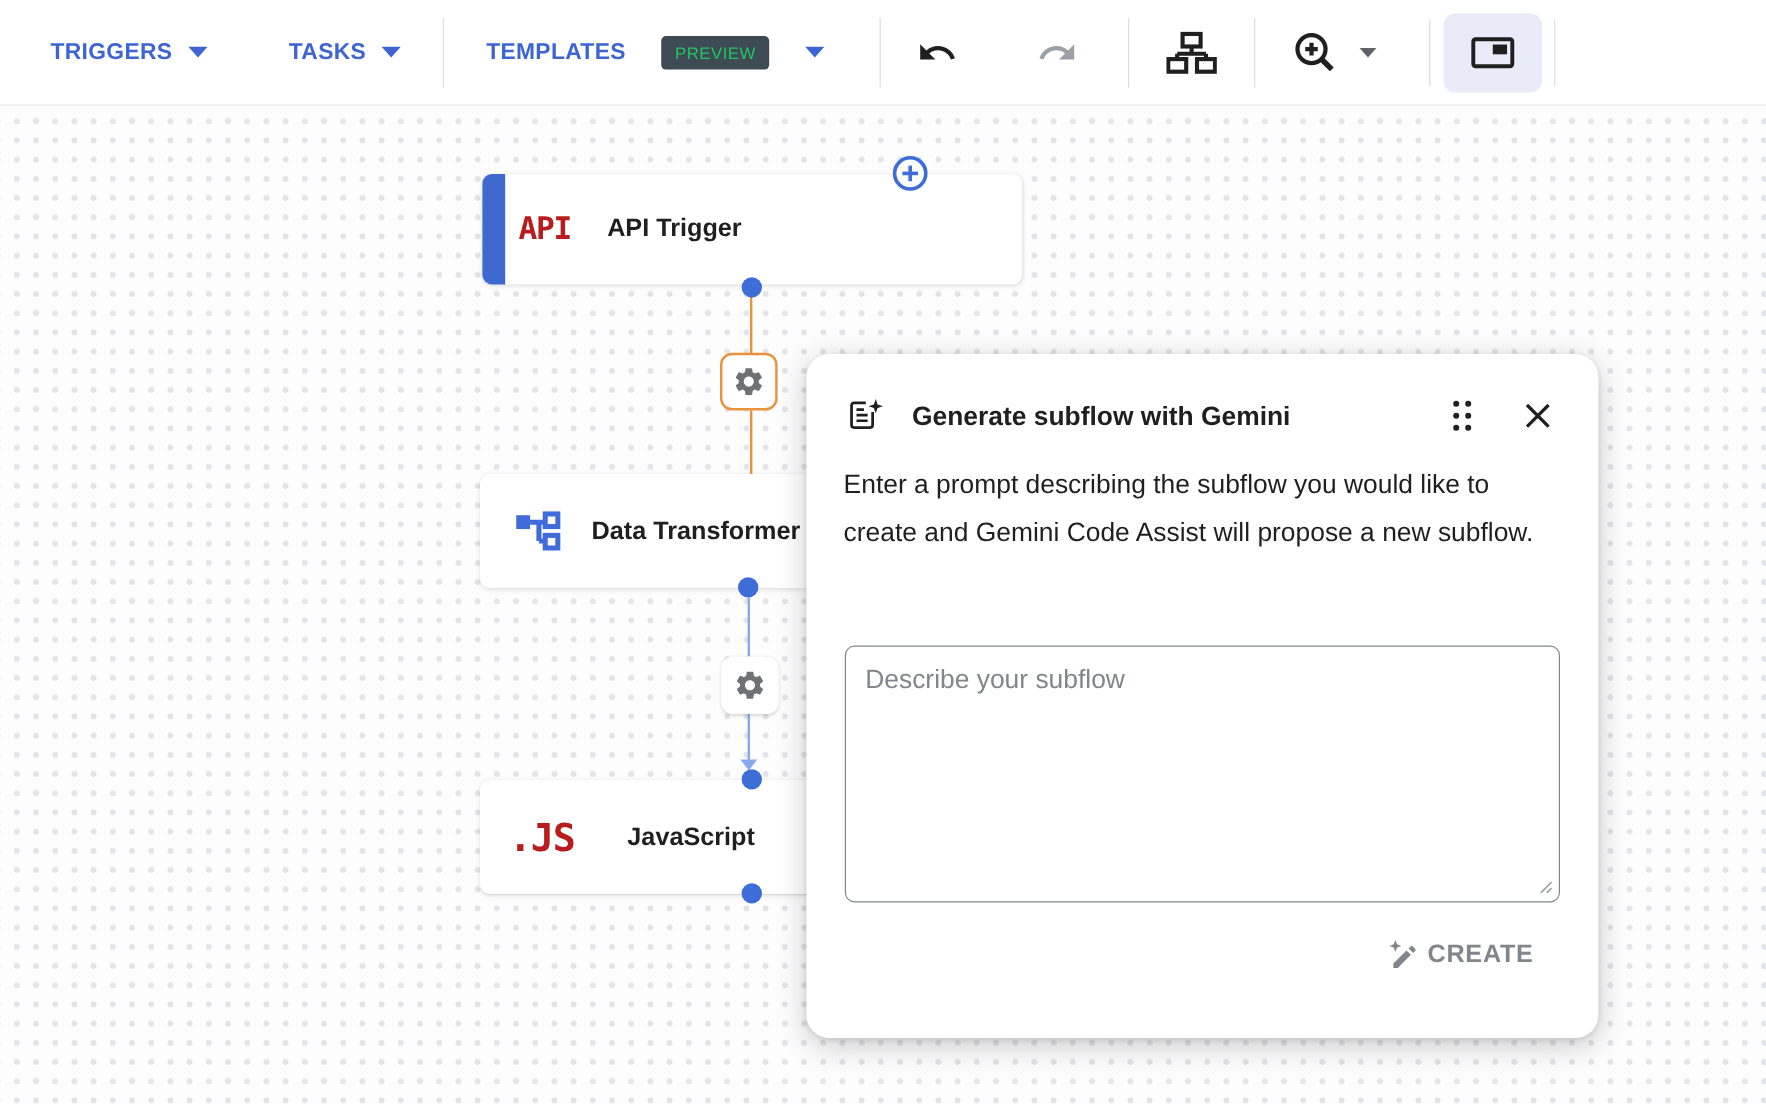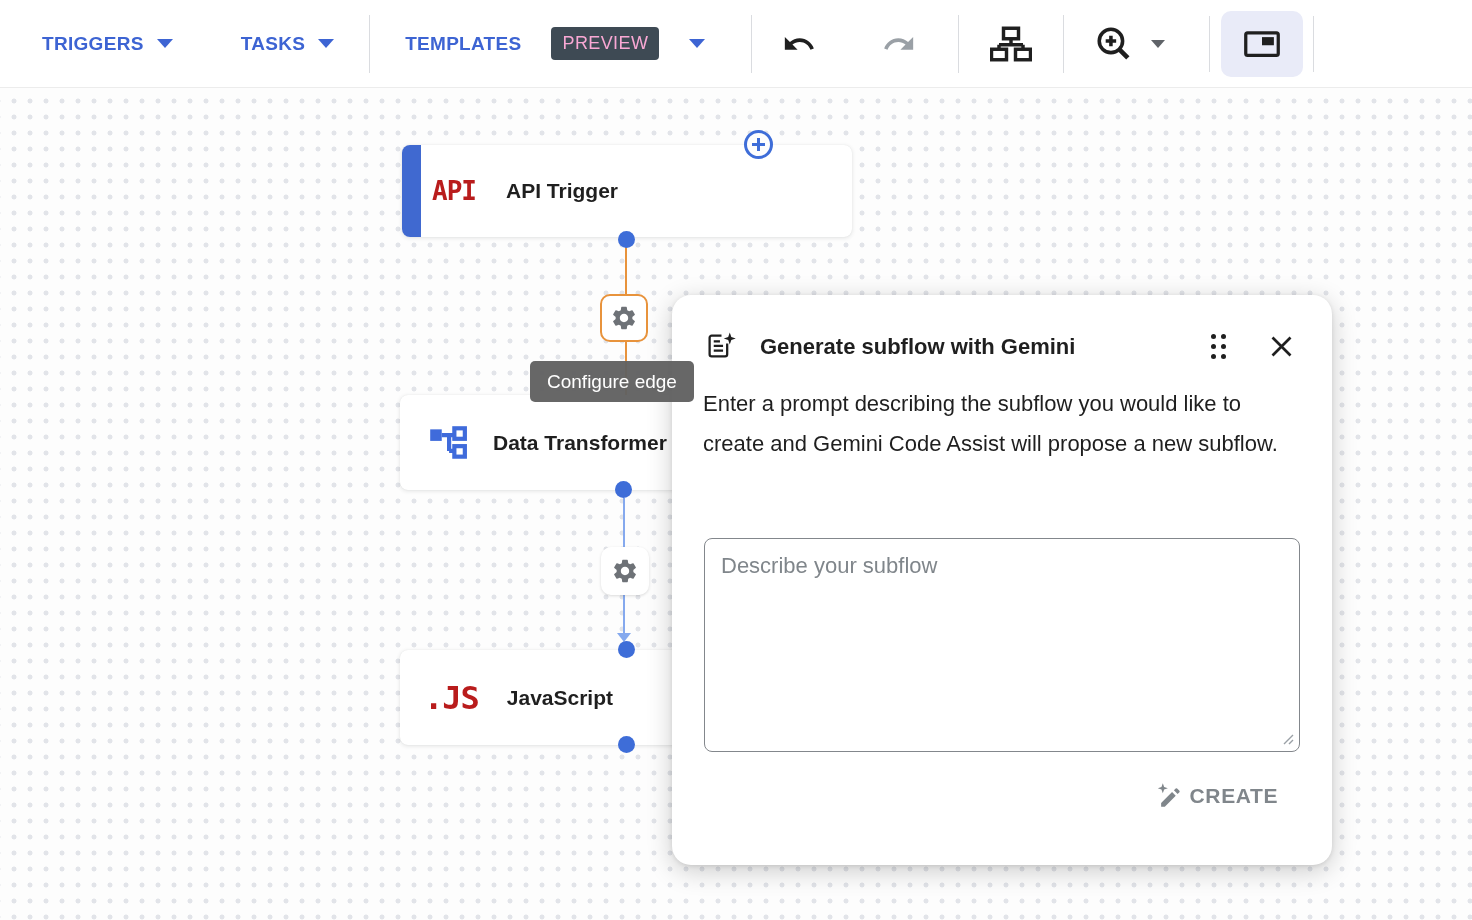--- a/index.html
+++ b/index.html
@@ -10,21 +10,21 @@
   .toolbar {
     height: 88px; background: #fff; display: flex; align-items: center;
     padding-left: 42px; border-bottom: 1px solid #ececec; position: relative; z-index: 20;
   }
   .tb-group { display: flex; align-items: center; gap: 13px; cursor: pointer; }
   .tb-label { color: #3d64d3; font-size: 19px; font-weight: 700; letter-spacing: 0.3px; }
   .tri-down { width: 0; height: 0; border-left: 8px solid transparent; border-right: 8px solid transparent; border-top: 9px solid #3d64d3; }
   .tri-down.gray { border-top-color: #5f6368; border-left-width: 7px; border-right-width: 7px; border-top-width: 8px; }
   .tb-divider { width: 1px; height: 58px; background: #dadce0; }
   .badge {
-    background: #3e4a54; color: #f9a8d4; font-size: 18px; letter-spacing: 0.4px;
+    background: #3e4a54; color: #22c55e; font-size: 14px; letter-spacing: 0.4px;
     padding: 6px 11px; border-radius: 4px; font-weight: 400;
   }
   .icon-btn { background: none; border: none; cursor: pointer; display: flex; align-items: center; justify-content: center; }
   .minimap-btn { width: 82px; height: 66px; background: #e9ebf8; border-radius: 10px; }
 
   
   .canvas {
     position: relative; width: 1472px; height: 832px; background: #fdfdfd;
     background-image: radial-gradient(circle, #e2e4e9 2.2px, transparent 2.8px);
     background-size: 16px 16px; background-position: 6px 5px;
@@ -154,21 +154,20 @@
   <div class="port" style="left:618px;top:143px;"></div>
 
   <div class="edge-seg edge-orange" style="left:625px;top:152px;height:56px;"></div>
   <div class="gear-box selected" style="left:600px;top:206px;">
     <svg width="28" height="28" viewBox="0 0 24 24" fill="#6e7control3">
         <path fill="#6e7277" fill-rule="evenodd" d="M19.14 12.94c.04-.3.06-.61.06-.94 0-.32-.02-.64-.07-.94l2.03-1.58a.49.49 0 0 0 .12-.61l-1.92-3.32a.488.488 0 0 0-.59-.22l-2.39.96c-.5-.38-1.03-.7-1.62-.94l-.36-2.54a.484.484 0 0 0-.48-.41h-3.84c-.24 0-.43.17-.47.41l-.36 2.54c-.59.24-1.13.57-1.62.94l-2.39-.96a.484.484 0 0 0-.59.22L2.74 8.87c-.12.21-.08.47.12.61l2.03 1.58c-.05.3-.09.63-.09.94s.02.64.07.94l-2.03 1.58a.49.49 0 0 0-.12.61l1.92 3.32c.12.22.37.29.59.22l2.39-.96c.5.38 1.03.7 1.62.94l.36 2.54c.05.24.24.41.48.41h3.84c.24 0 .44-.17.47-.41l.36-2.54c.59-.24 1.13-.56 1.62-.94l2.39.96c.22.08.47 0 .59-.22l1.92-3.32c.12-.22.07-.47-.12-.61l-2.01-1.58zM12 15.6c-1.98 0-3.6-1.62-3.6-3.6s1.62-3.6 3.6-3.6 3.6 1.62 3.6 3.6-1.62 3.6-3.6 3.6z"></path>
       </svg>
   </div>
   <div class="edge-seg edge-orange" style="left:625px;top:254px;height:53px;"></div>
 
-  <div class="tooltip" style="left:530px;top:273px;">Configure edge</div>
 
   <div class="node" style="left:400px;top:307px;width:452px;height:95px;">
     <svg width="42" height="42" viewBox="0 0 40 40" style="margin-left:26px;" fill="none" stroke="#3f6bdb" stroke-width="4">
       <rect x="4" y="7" width="11" height="11" fill="#3f6bdb" stroke="none"></rect>
       <path d="M15 12.5h7M22 12.5v15M22 12.5h5M22 27.5h5"></path>
       <rect x="27" y="6" width="10" height="10"></rect>
       <rect x="27" y="23" width="10" height="10"></rect>
     </svg>
     <span class="node-label" style="margin-left:25px;">Data Transformer</span>
   </div>
@@ -179,21 +178,21 @@
     <svg width="28" height="28" viewBox="0 0 24 24">
         <path fill="#6e7277" fill-rule="evenodd" d="M19.14 12.94c.04-.3.06-.61.06-.94 0-.32-.02-.64-.07-.94l2.03-1.58a.49.49 0 0 0 .12-.61l-1.92-3.32a.488.488 0 0 0-.59-.22l-2.39.96c-.5-.38-1.03-.7-1.62-.94l-.36-2.54a.484.484 0 0 0-.48-.41h-3.84c-.24 0-.43.17-.47.41l-.36 2.54c-.59.24-1.13.57-1.62.94l-2.39-.96a.484.484 0 0 0-.59.22L2.74 8.87c-.12.21-.08.47.12.61l2.03 1.58c-.05.3-.09.63-.09.94s.02.64.07.94l-2.03 1.58a.49.49 0 0 0-.12.61l1.92 3.32c.12.22.37.29.59.22l2.39-.96c.5.38 1.03.7 1.62.94l.36 2.54c.05.24.24.41.48.41h3.84c.24 0 .44-.17.47-.41l.36-2.54c.59-.24 1.13-.56 1.62-.94l2.39.96c.22.08.47 0 .59-.22l1.92-3.32c.12-.22.07-.47-.12-.61l-2.01-1.58zM12 15.6c-1.98 0-3.6-1.62-3.6-3.6s1.62-3.6 3.6-3.6 3.6 1.62 3.6 3.6-1.62 3.6-3.6 3.6z"></path>
       </svg>
   </div>
   <div class="edge-seg edge-blue" style="left:623px;top:507px;height:39px;"></div>
   <div class="arrow-blue" style="left:617px;top:545px;"></div>
   <div class="port" style="left:618px;top:553px;"></div>
 
   <div class="node" style="left:400px;top:562px;width:452px;height:95px;">
     <span class="node-icon-text" style="margin-left:24px;font-size:32px;">.JS</span>
-    <span class="node-label" style="margin-left:28px;">JavaScript</span>
+    <span class="node-label" style="margin-left:44px;">JavaScript</span>
   </div>
   <div class="port" style="left:618px;top:648px;"></div>
 
   <div class="dialog">
     <div class="dialog-header">
       <svg width="31" height="31" viewBox="0 0 30 30" fill="none" stroke="#1f1f1f" stroke-width="2.2">
         <path d="M20.5 12v10.5a2 2 0 0 1-2 2h-13a2 2 0 0 1-2-2v-16a2 2 0 0 1 2-2H15"></path>
         <path d="M7.5 10h6M7.5 14.5h9M7.5 19h9"></path>
         <path d="M23 1.5l1.5 4.3 4.3 1.5-4.3 1.5L23 13l-1.5-4.2-4.3-1.5 4.3-1.5z" fill="#1f1f1f" stroke="none"></path>
       </svg>

